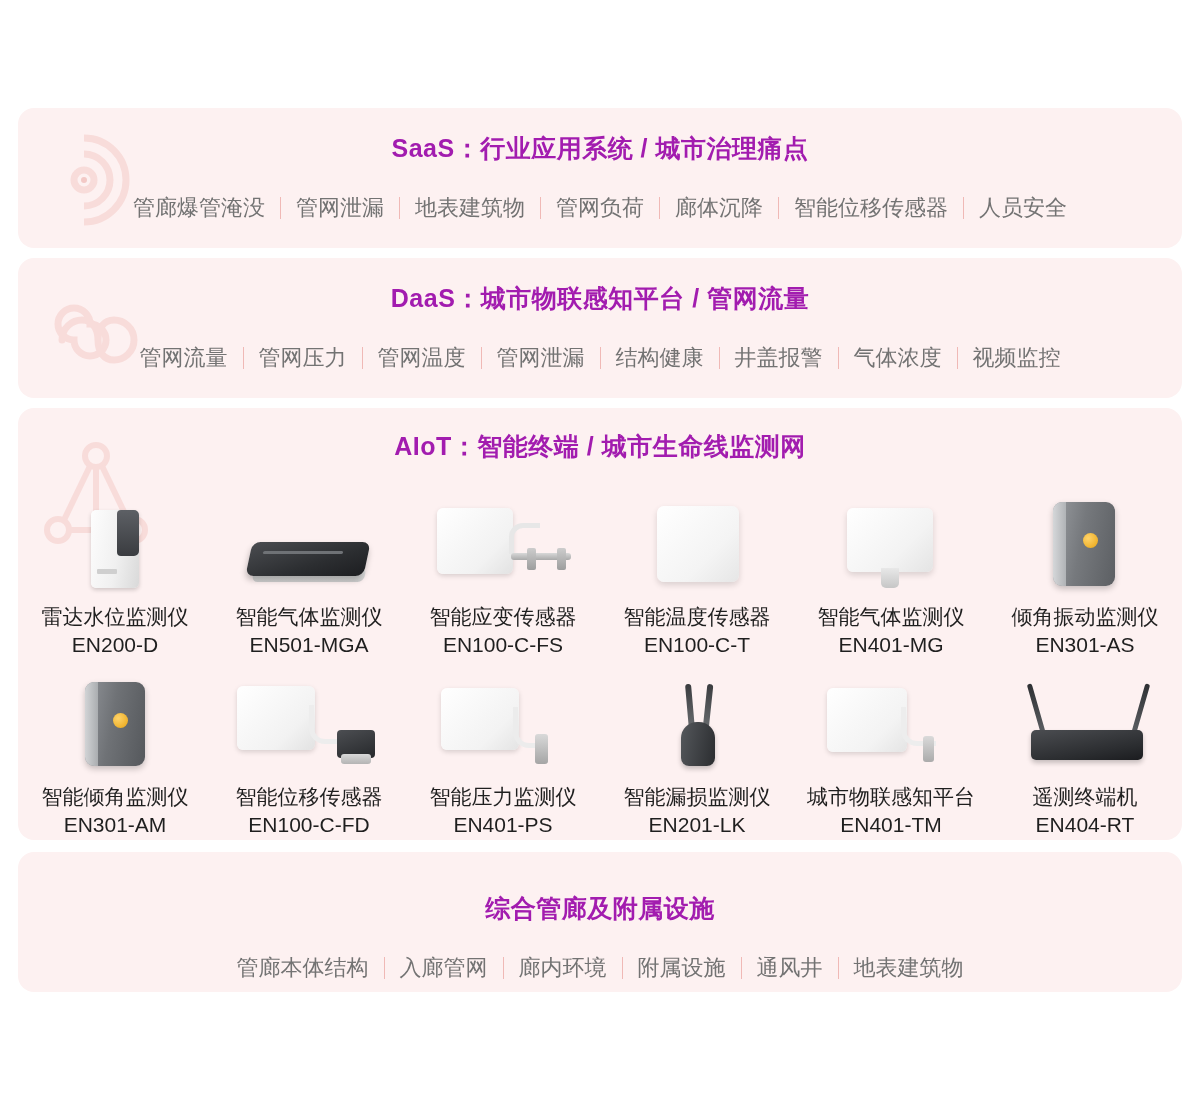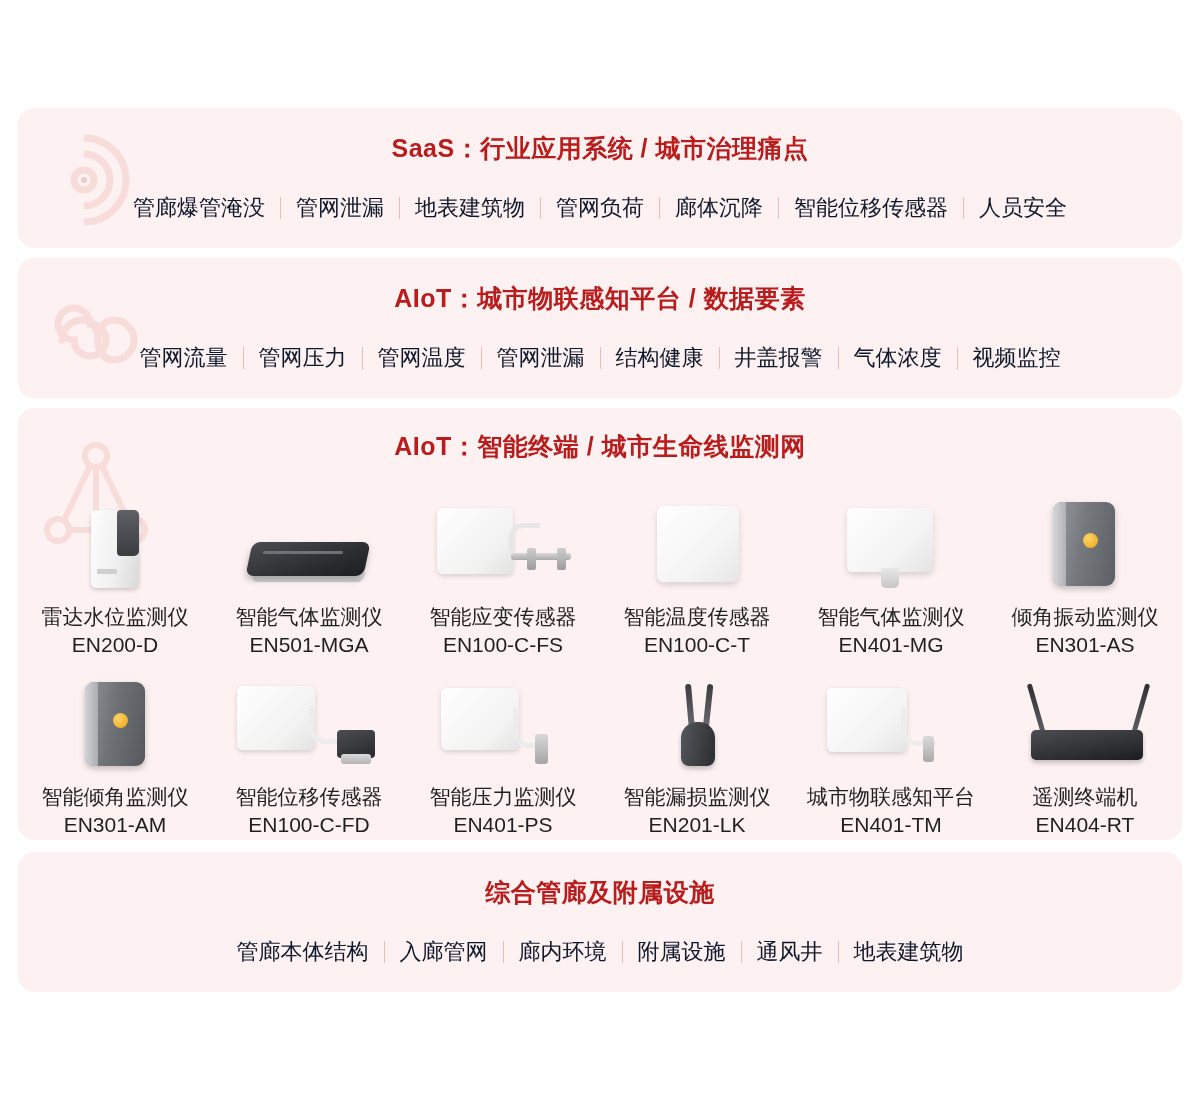--- a/index.html
+++ b/index.html
@@ -24,35 +24,35 @@
 
   
   .panel {
     position: absolute;
     background: #fdf1f1;
     border-radius: 16px;
     overflow: hidden;
   }
   .panel-title {
     text-align: center;
-    color: #b91c1c;
+    color: #a21caf;
     font-size: 25px;
     font-weight: bold;
     letter-spacing: 0.5px;
     line-height: 1;
   }
   .tag-row {
     display: flex;
     align-items: center;
     justify-content: center;
     flex-wrap: nowrap;
   }
   .tag {
     font-size: 22px;
-    color: #0f172a;
+    color: #737373;
     padding: 0 15px;
     white-space: nowrap;
   }
   .tag-sep {
     width: 1px;
     height: 22px;
     background: #f0b9b6;
   }
 
   
@@ -136,21 +136,21 @@
     line-height: 1.25;
   }
 
   
   #infra-panel {
     left: 18px;
     top: 852px;
     width: 1164px;
     height: 140px;
   }
-  #infra-panel .panel-title { margin-top: 28px; text-align: center; }
+  #infra-panel .panel-title { margin-top: 44px; text-align: center; }
   #infra-panel .tag-row { margin-top: 32px; }
 
   
   .art { position: relative; width: 100%; height: 100%; }
 
   
   .a-en200 .body {
     position: absolute; left: 56px; bottom: 2px; width: 48px; height: 78px;
     background: linear-gradient(100deg,#fdfdfd 0%, #f0f0f0 55%, #d9d9d9 100%);
     border-radius: 5px;
@@ -385,21 +385,21 @@
       <span class="tag-sep"></span>
       <span class="tag">人员安全</span>
     </div>
   </section>
 
   <section class="panel" id="daas-panel">
     <svg class="wm" width="120" height="110" viewBox="0 0 120 110" style="left:18px; top:12px;">
       <path d="M30 62 a16 16 0 1 1 16 16 a16 16 0 1 1 -16 -16 z" fill="none" stroke="#f8dcda" stroke-width="7" transform="rotate(90 46 70)"></path>
       <path d="M26 70 c0 -12 10 -20 20 -20 c10 0 16 8 16 20 c0 12 6 20 16 20 c10 0 20 -8 20 -20 c0 -12 -10 -20 -20 -20 c-10 0 -16 8 -16 20" fill="none" stroke="#f8dcda" stroke-width="7" stroke-linecap="round"></path>
     </svg>
-    <div class="panel-title">AIoT：城市物联感知平台 / 数据要素</div>
+    <div class="panel-title">DaaS：城市物联感知平台 / 管网流量</div>
     <div class="tag-row">
       <span class="tag">管网流量</span>
       <span class="tag-sep"></span>
       <span class="tag">管网压力</span>
       <span class="tag-sep"></span>
       <span class="tag">管网温度</span>
       <span class="tag-sep"></span>
       <span class="tag">管网泄漏</span>
       <span class="tag-sep"></span>
       <span class="tag">结构健康</span>

